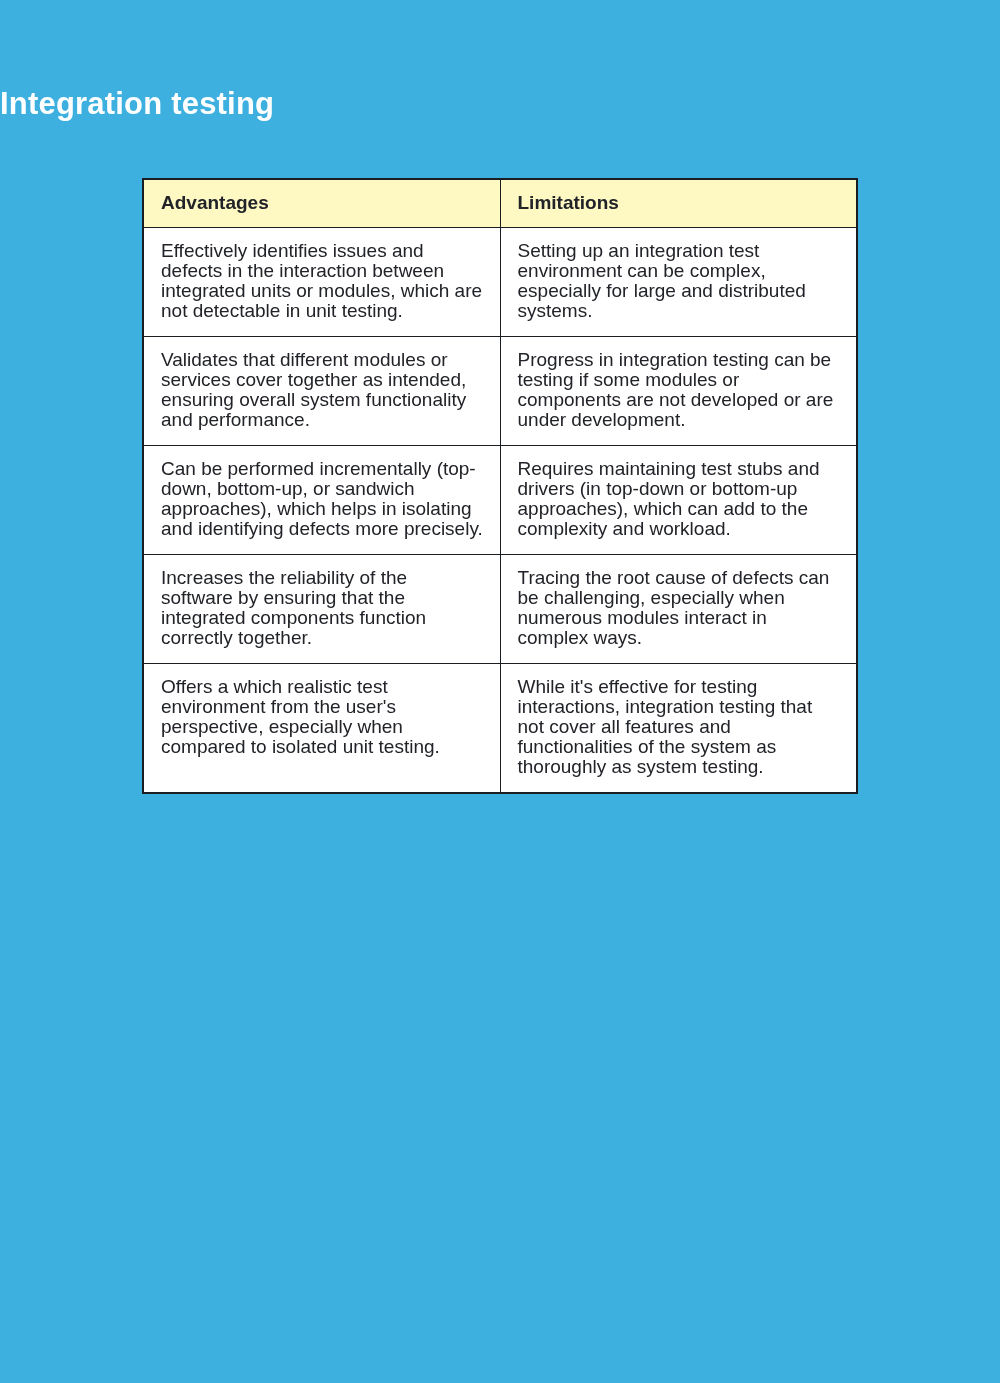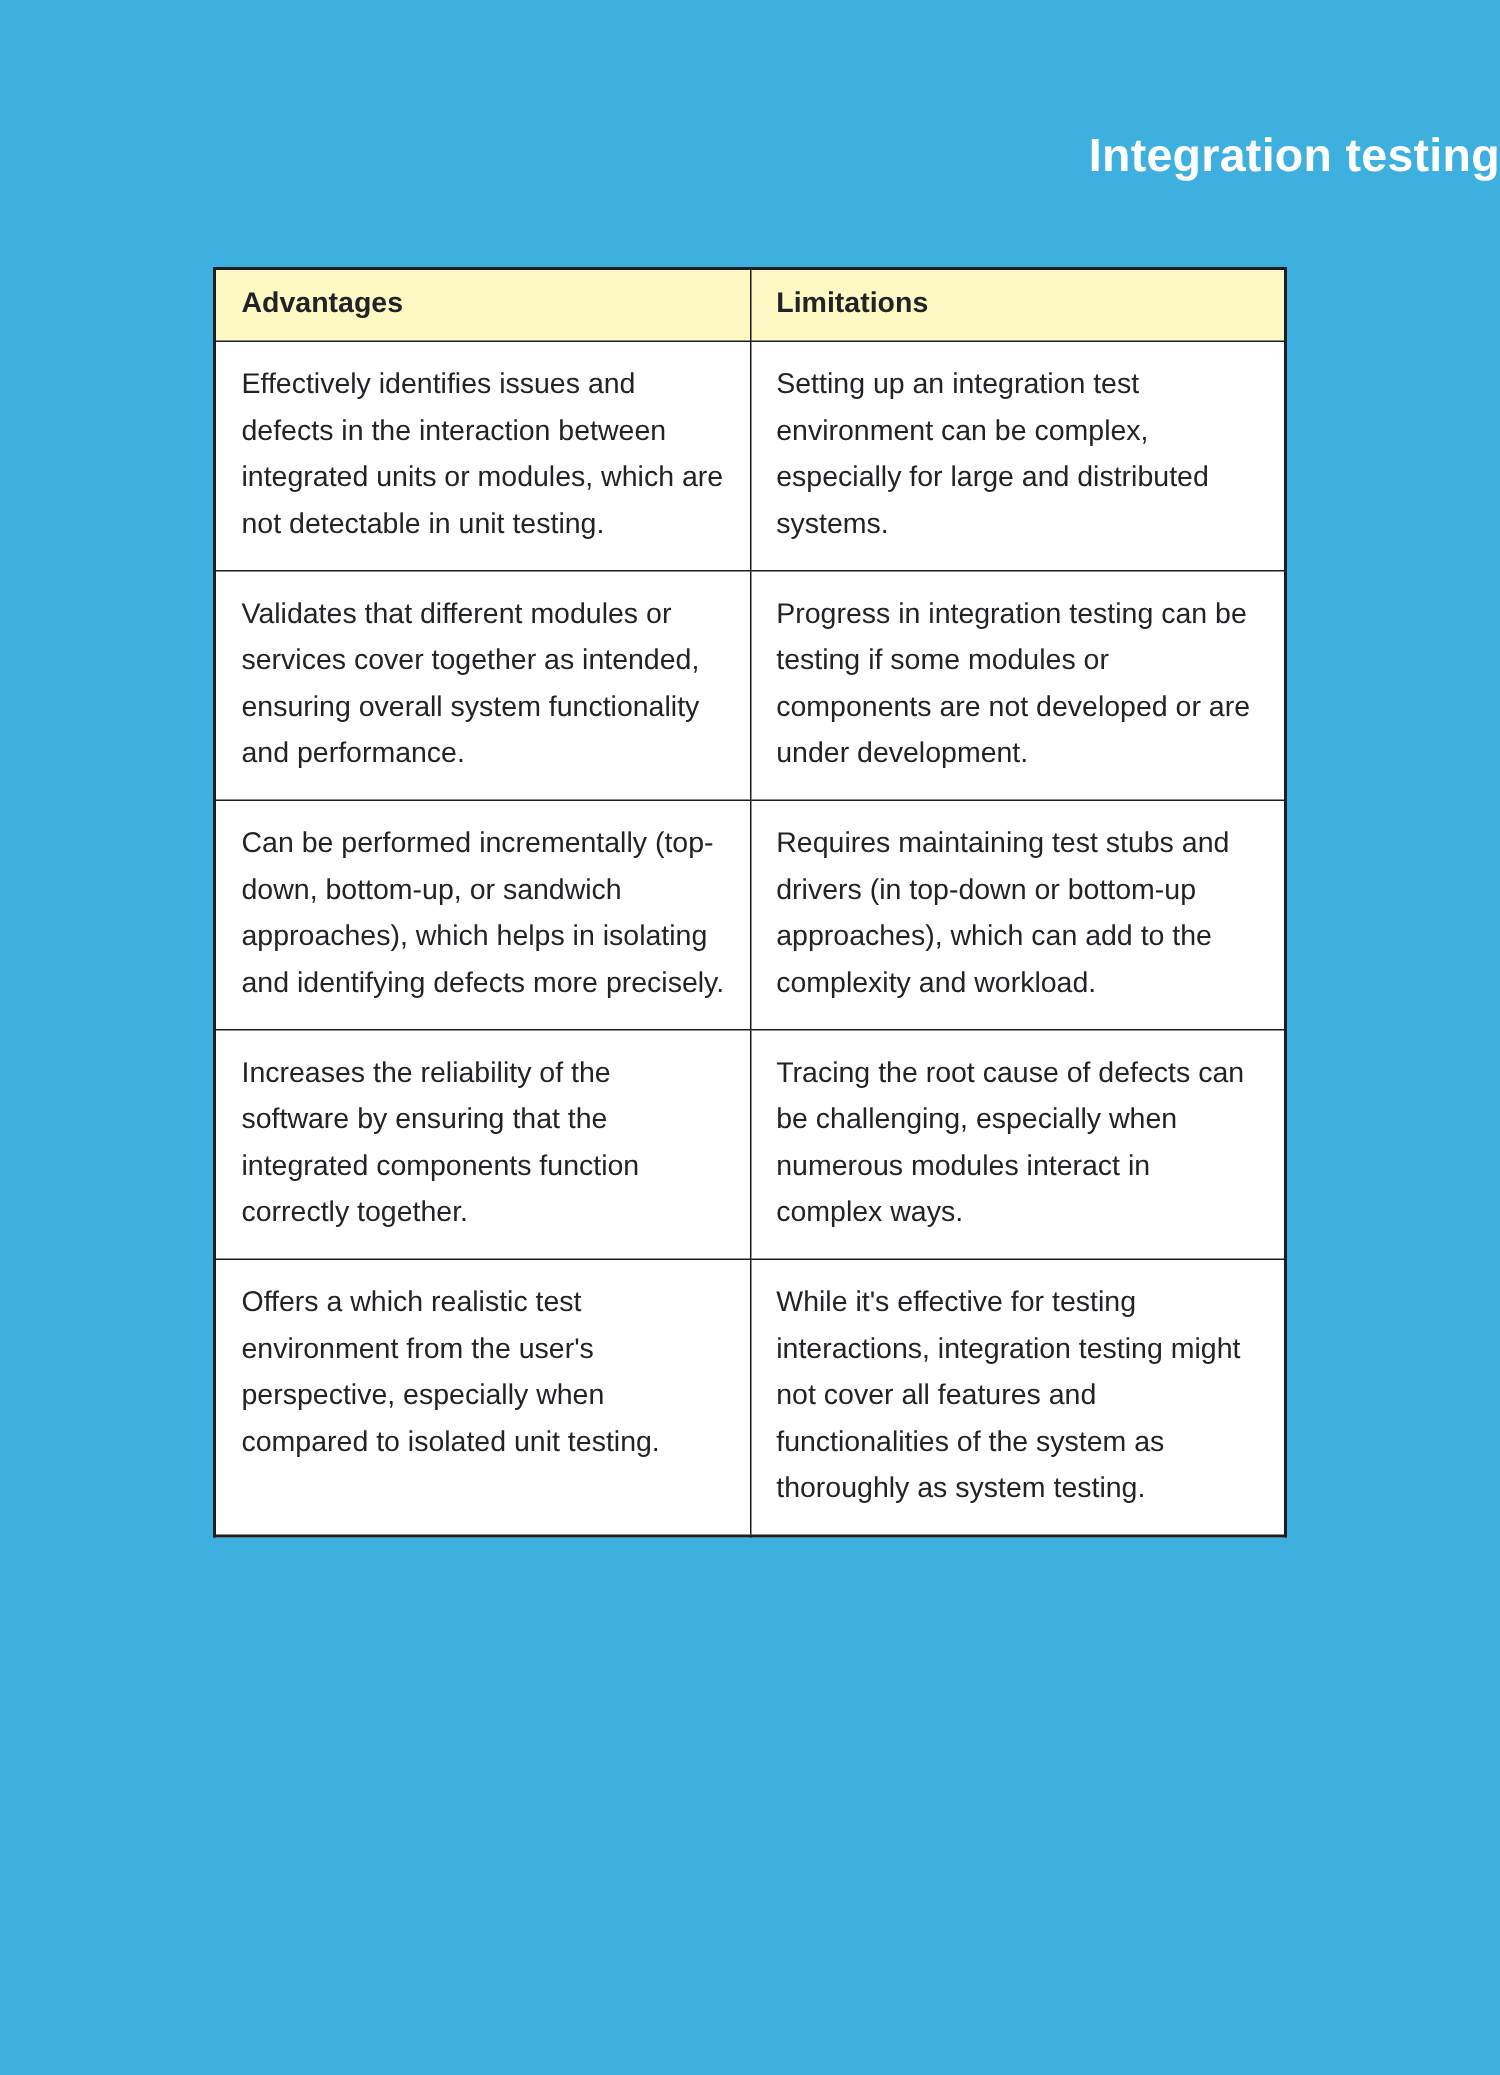--- a/index.html
+++ b/index.html
@@ -15,21 +15,21 @@
     overflow: hidden;
   }
   .page {
     width: 1000px;
     height: 1383px;
     box-sizing: border-box;
     padding-top: 86px;
   }
   .page-title {
     margin: 0 0 56px 0;
-    text-align: right;
+    text-align: left;
     font-size: 31px;
     font-weight: 700;
     color: #ffffff;
     letter-spacing: 0.2px;
   }
   table.comparison {
     width: 716px;
     margin: 0 auto;
     border-collapse: collapse;
     background: #ffffff;
@@ -45,21 +45,21 @@
   }
   table.comparison th {
     background: #fef9c3;
     font-size: 19px;
     font-weight: 700;
     padding: 12px 18px 12px 17px;
     height: 48px;
   }
   table.comparison td {
     font-size: 19px;
-    line-height: 31px;
+    line-height: 20px;
     font-weight: 400;
     padding: 13px 16px 15px 17px;
     color: #212328;
   }
   table.comparison {
     border: 2px solid #1a1d21;
   }
 </style>
 </head>
 <body>
@@ -86,17 +86,17 @@
       <tr>
         <td>Can be performed incrementally (top-down, bottom-up, or sandwich approaches), which helps in isolating and identifying defects more precisely.</td>
         <td>Requires maintaining test stubs and drivers (in top-down or bottom-up approaches), which can add to the complexity and workload.</td>
       </tr>
       <tr>
         <td>Increases the reliability of the software by ensuring that the integrated components function correctly together.</td>
         <td>Tracing the root cause of defects can be challenging, especially when numerous modules interact in complex ways.</td>
       </tr>
       <tr>
         <td>Offers a which realistic test environment from the user's perspective, especially when compared to isolated unit testing.</td>
-        <td>While it's effective for testing interactions, integration testing might not cover all features and functionalities of the system as thoroughly as system testing.</td>
+        <td>While it's effective for testing interactions, integration testing that not cover all features and functionalities of the system as thoroughly as system testing.</td>
       </tr>
     </tbody>
   </table>
 </div>
 
 </body></html>

